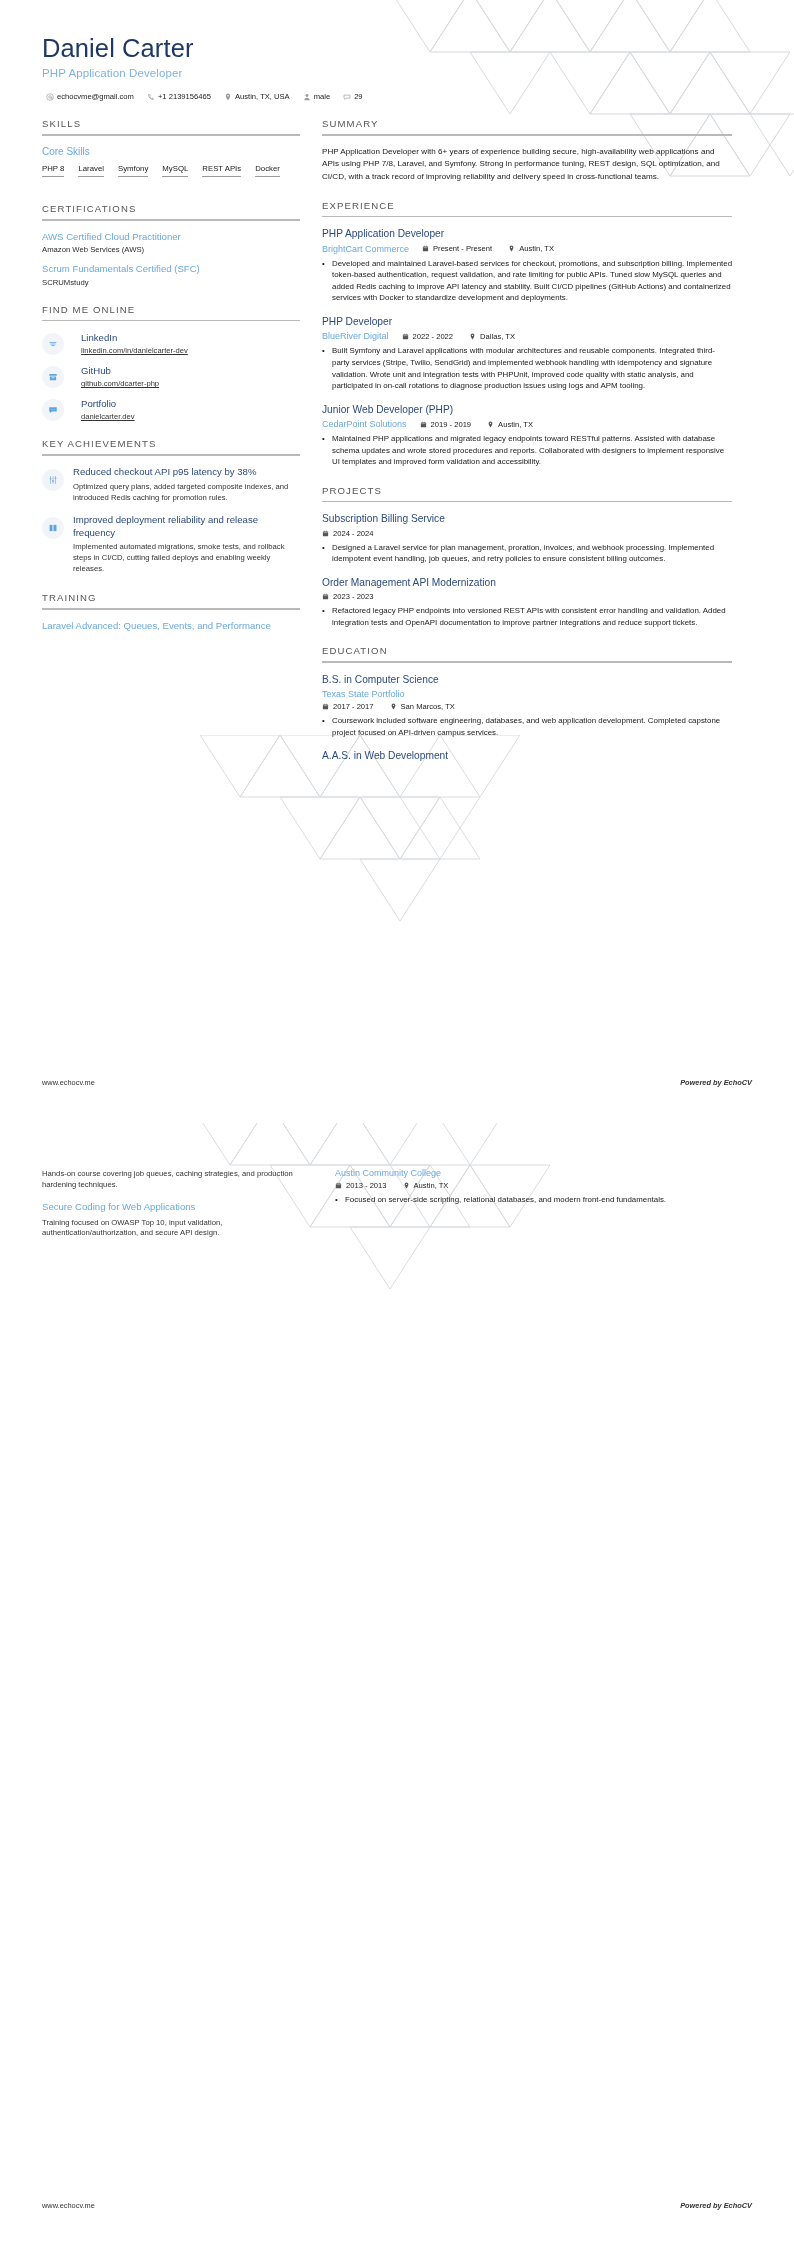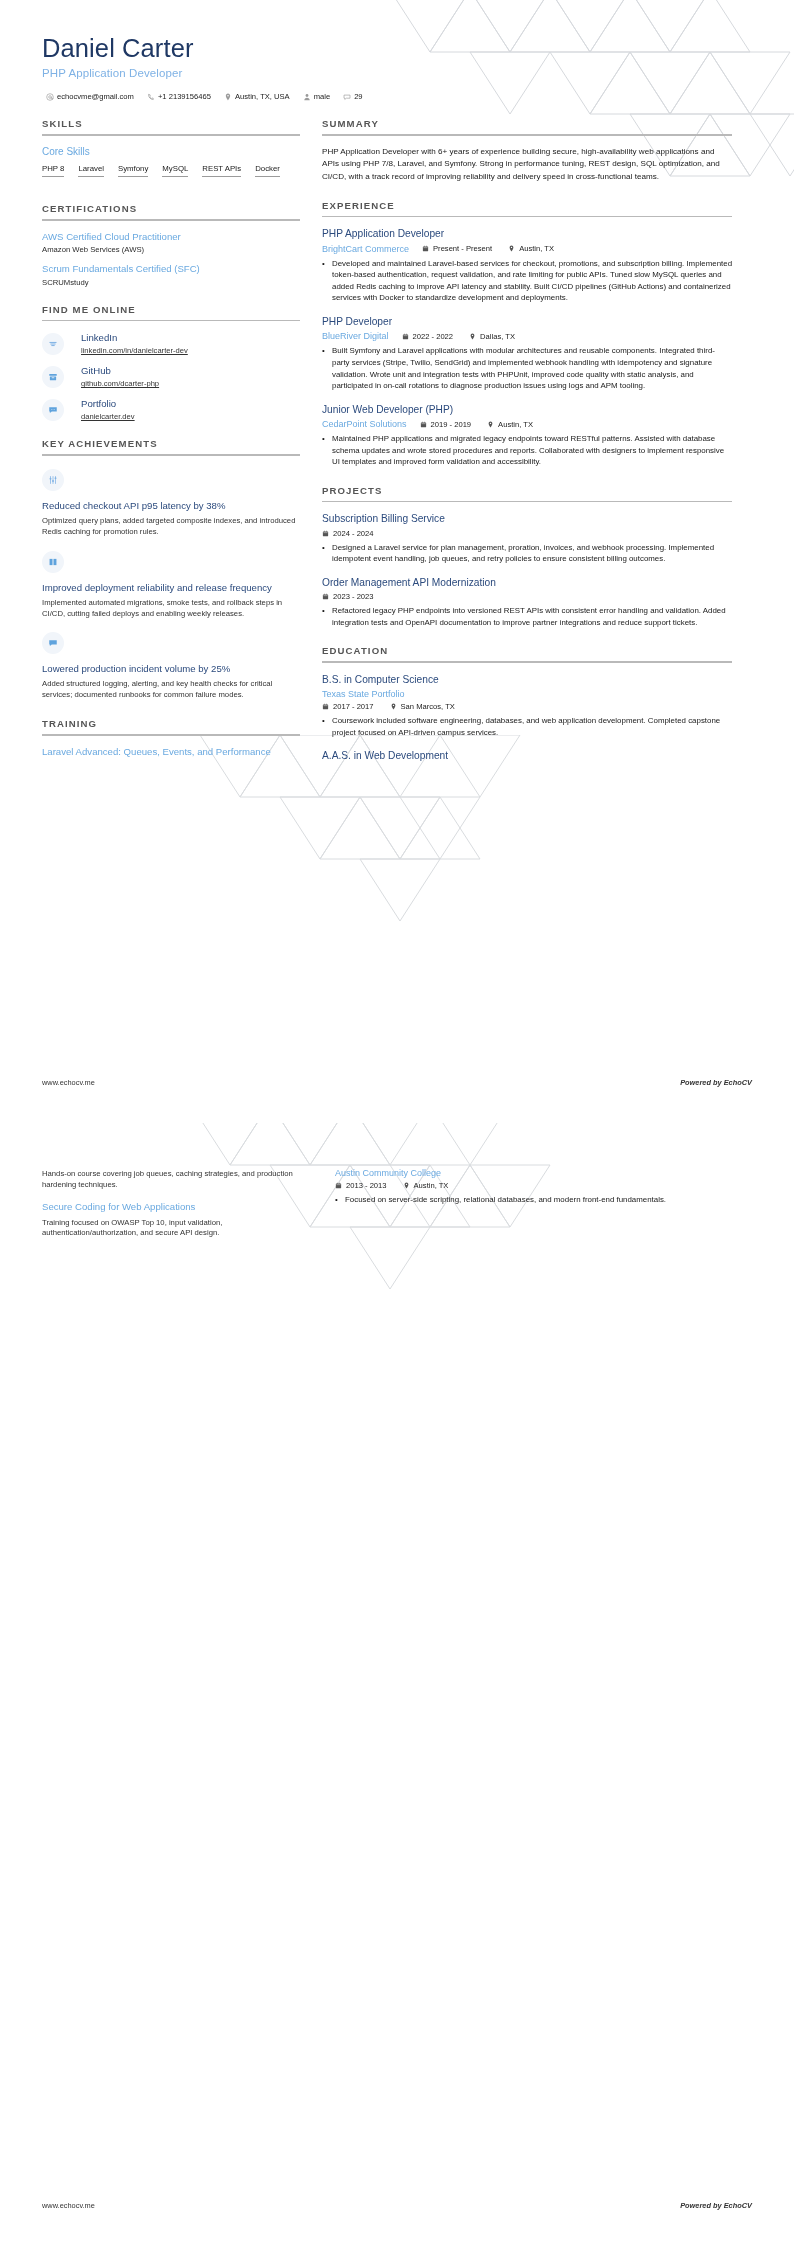--- a/index.html
+++ b/index.html
@@ -74,21 +74,21 @@
     align-items: flex-start;
   }
   .col-left  { width: 258px; flex: 0 0 258px; }
   .col-right { width: 410px; flex: 0 0 410px; }
 
   .section { margin-bottom: 17px; }
   .section-title {
     font-size: 9.6px;
     color: #555;
     letter-spacing: 1.1px;
-    font-weight: 700;
+    font-weight: 400;
     padding-bottom: 5px;
   }
   .section-rule {
     height: 1.6px;
     background: #b9b9b9;
     margin-bottom: 10px;
   }
 
   
   .skill-group-title {
@@ -146,21 +146,20 @@
     margin-top: 2px;
     text-decoration: underline;
   }
 
   
   .ach-item {
     display: flex;
     align-items: flex-start;
     gap: 9px;
     margin-bottom: 10px;
-    flex-direction: column;
   }
   .ach-badge {
     width: 22px; height: 22px;
     border-radius: 50%;
     background: #f1f5fa;
     display: flex; align-items: center; justify-content: center;
     flex: 0 0 22px;
     margin-top: 3px;
   }
   .ach-title {
@@ -462,31 +461,20 @@
                 <path d="M2.5 3h4.7v10H2.5z"></path>
                   <path d="M8.8 3h4.7v10H8.8z"></path>
               </svg>
             </span>
             <div>
               <div class="ach-title">Improved deployment reliability and release frequency</div>
               <div class="ach-desc">Implemented automated migrations, smoke tests, and rollback steps in CI/CD, cutting failed deploys and enabling weekly releases.</div>
             </div>
           </div>
 
-          <div class="ach-item">
-            <span class="ach-badge">
-              <svg viewBox="0 0 16 16" width="10" height="10" fill="#5fa3dd">
-                <path d="M2 3.5h12v7H6l-3 2.4V10.5H2z"></path>
-              </svg>
-            </span>
-            <div>
-              <div class="ach-title">Lowered production incident volume by 25%</div>
-              <div class="ach-desc">Added structured logging, alerting, and key health checks for critical services; documented runbooks for common failure modes.</div>
-            </div>
-          </div>
         </div>
 
         <div class="section">
           <div class="section-title">TRAINING</div>
           <div class="section-rule"></div>
           <div class="train-item">
             <div class="train-name">Laravel Advanced: Queues, Events, and Performance</div>
           </div>
         </div>
 

